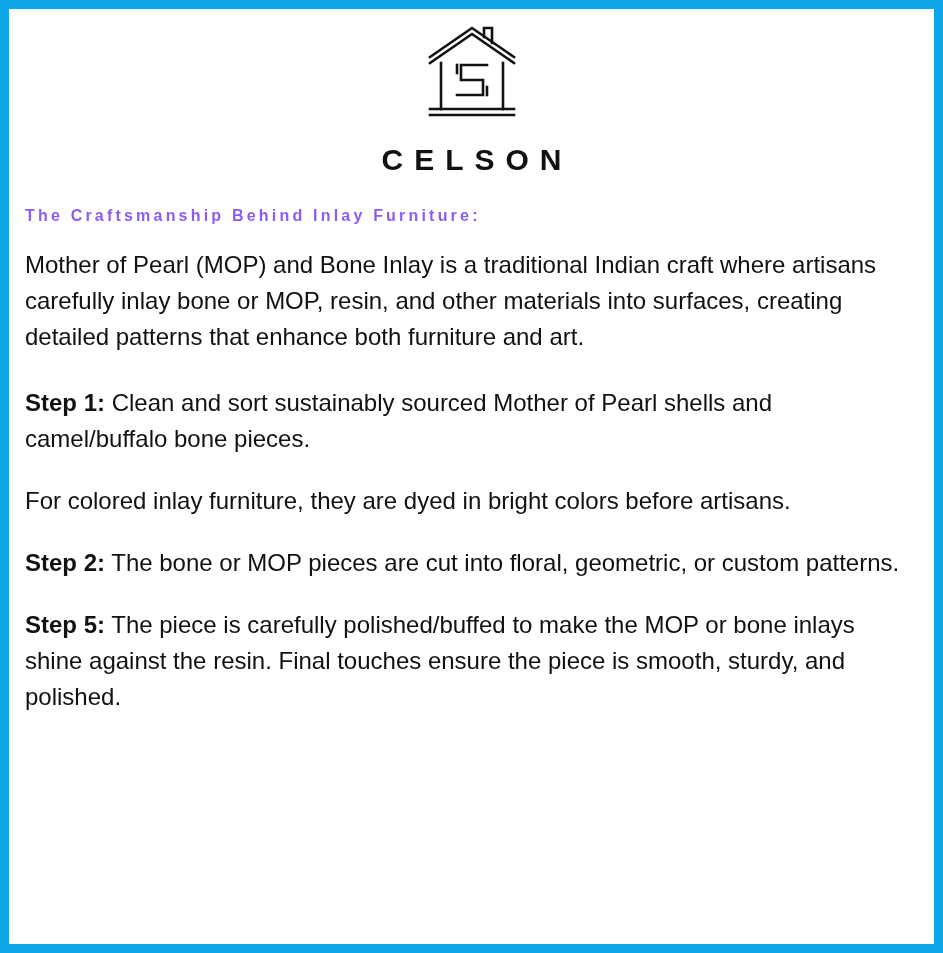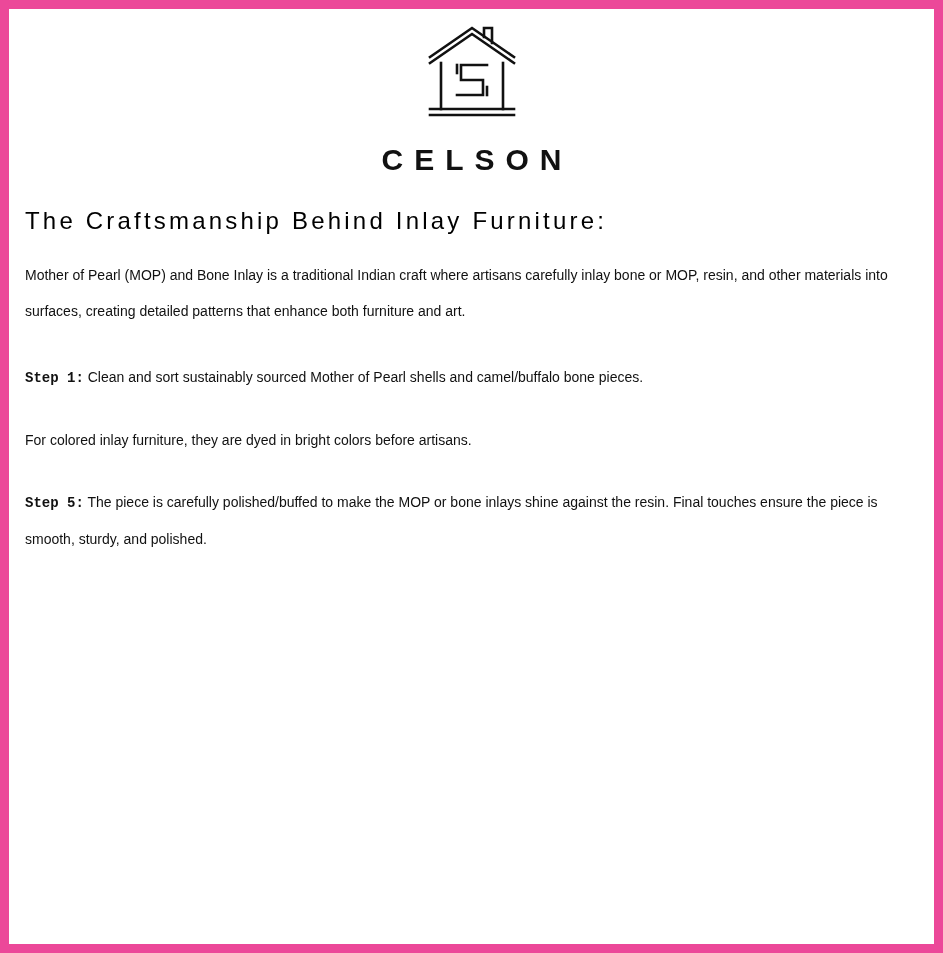--- a/index.html
+++ b/index.html
@@ -11,21 +11,21 @@
     width: 943px;
     height: 953px;
     font-family: "Liberation Sans", sans-serif;
     color: #111111;
     overflow: hidden;
   }
   .page {
     box-sizing: border-box;
     width: 943px;
     height: 953px;
-    border: 9px solid #ec4899;
+    border: 9px solid #0ea5e9;
     background: #ffffff;
     padding: 10px 16px 0 16px;
   }
   .logo-block {
     text-align: center;
     padding-top: 4px;
   }
   .logo-mark {
     display: inline-block;
     line-height: 0;
@@ -34,40 +34,39 @@
     margin-top: 18px;
     font-size: 30px;
     font-weight: 700;
     letter-spacing: 11px;
     text-indent: 11px;
     color: #111111;
     font-family: "Liberation Sans", sans-serif;
   }
   .headline {
     margin-top: 30px;
-    font-size: 24px;
-    font-weight: 400;
+    font-size: 16px;
+    font-weight: 700;
     letter-spacing: 3.2px;
-    color: #000000;
+    color: #8b5cf6;
   }
   .body-copy {
     margin-top: 22px;
   }
   .para {
-    font-size: 14px;
+    font-size: 24px;
     line-height: 36px;
     color: #111111;
     margin: 0 0 26px 0;
   }
   .para:last-child {
     margin-bottom: 8px;
   }
   .para b {
     font-weight: 700;
-    font-family: Liberation Mono, monospace;
   }
   .intro {
     margin-bottom: 30px;
   }
 </style>
 </head>
 <body>
 
 <div class="page">
 
@@ -94,19 +93,20 @@
   <div class="headline">The Craftsmanship Behind Inlay Furniture:</div>
 
   <div class="body-copy">
 
     <p class="para intro"><span>Mother of Pearl (MOP) and Bone Inlay is a traditional Indian craft where artisans carefully inlay bone or MOP, resin, and other materials into surfaces, creating detailed patterns that enhance both furniture and art.</span></p>
 
     <p class="para"><b>Step 1:</b><span> Clean and sort sustainably sourced Mother of Pearl shells and camel/buffalo bone pieces.</span></p>
 
     <p class="para"><span>For colored inlay furniture, they are dyed in bright colors before artisans.</span></p>
 
+    <p class="para"><b>Step 2:</b><span> The bone or MOP pieces are cut into floral, geometric, or custom patterns.</span></p>
 
 
 
     <p class="para"><b>Step 5:</b><span> The piece is carefully polished/buffed to make the MOP or bone inlays shine against the resin. Final touches ensure the piece is smooth, sturdy, and polished.</span></p>
 
   </div>
 </div>
 
 </body></html>

